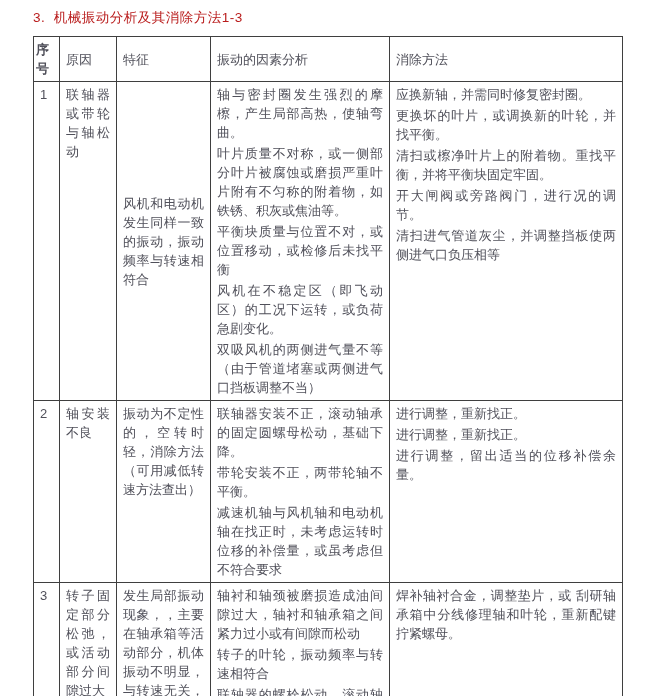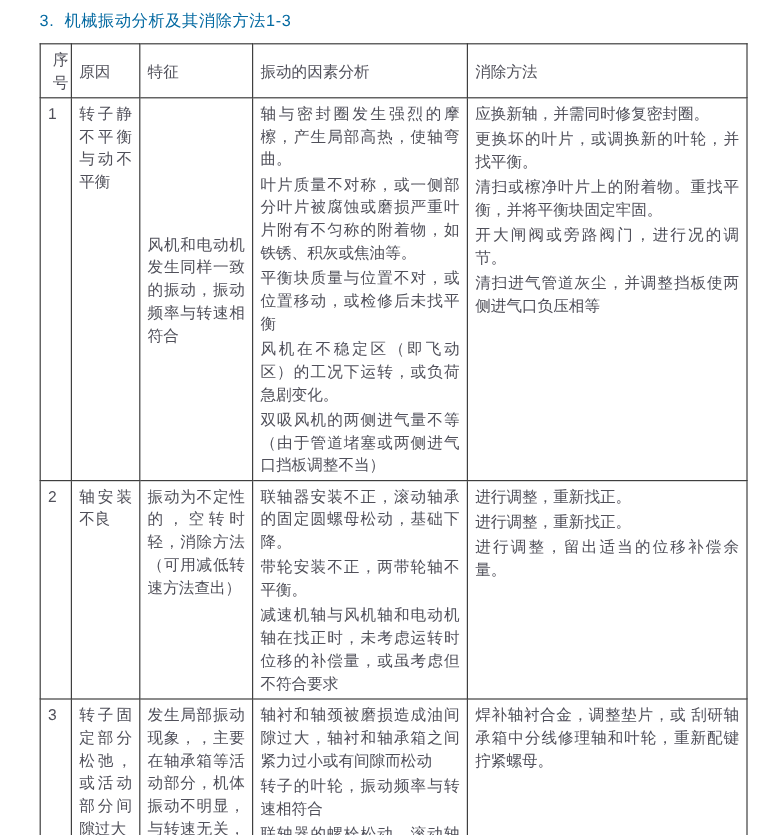--- a/index.html
+++ b/index.html
@@ -3,39 +3,39 @@
 <meta charset="utf-8">
 <style>
   html,body{margin:0;padding:0;}
   body{
     width:652px;height:696px;background:#ffffff;overflow:hidden;
     font-family:"Liberation Sans","DejaVu Sans",sans-serif;
     color:#50505a;
   }
   .page{padding:9px 0 0 33px;}
   .doc-title{
-    font-size:13.5px;color:#0369a1;margin:0 0 9px 0;
+    font-size:13.5px;color:#b91c1c;margin:0 0 9px 0;
     white-space:pre;letter-spacing:0.5px;
   }
   table.vib{
     border-collapse:collapse;width:589px;table-layout:fixed;
   }
   table.vib th, table.vib td{
     border:1px solid #3f3f3f;
     font-size:13px;font-weight:normal;
     line-height:19px;
     padding:3px 6px;
     vertical-align:top;
     word-break:break-all;
     overflow:hidden;
   }
   table.vib th{
     vertical-align:middle;text-align:left;height:32px;
   }
-  table.vib th:first-child{text-align:right;padding:3px 2px;}
+  table.vib th:first-child{text-align:left;padding:3px 2px;font-weight:bold;}
   
   col.c1{width:26px}col.c2{width:57px}col.c3{width:94px}col.c4{width:179px}col.c5{width:233px}
   tbody tr:nth-child(1){height:277px}
   tbody tr:nth-child(2){height:181px}
   tbody tr:nth-child(3){height:158px}
   td.num{text-align:center;vertical-align:middle;}
   td.cause{vertical-align:middle;}
   tbody tr:nth-child(1) td:nth-child(3){vertical-align:middle;}
   td p{
     margin:0 0 2px 0;
@@ -65,21 +65,21 @@
           <th>振动的因素分析</th>
           <th>消除方法</th>
         </tr>
     </thead>
     <tbody id="table-body">
         <tr>
           <td class="num">
             <p>1</p>
           </td>
           <td class="cause">
-            <p>转子静不平衡与动不平衡</p>
+            <p>联轴器或带轮与轴松动</p>
           </td>
           <td>
             <p>风机和电动机发生同样一致的振动，振动频率与转速相符合</p>
           </td>
           <td>
             <p>轴与密封圈发生强烈的摩檫，产生局部高热，使轴弯曲。</p>
             <p>叶片质量不对称，或一侧部分叶片被腐蚀或磨损严重叶片附有不匀称的附着物，如铁锈、积灰或焦油等。</p>
             <p>平衡块质量与位置不对，或位置移动，或检修后未找平衡</p>
             <p>风机在不稳定区（即飞动区）的工况下运转，或负荷急剧变化。</p>
             <p>双吸风机的两侧进气量不等（由于管道堵塞或两侧进气口挡板调整不当）</p>

